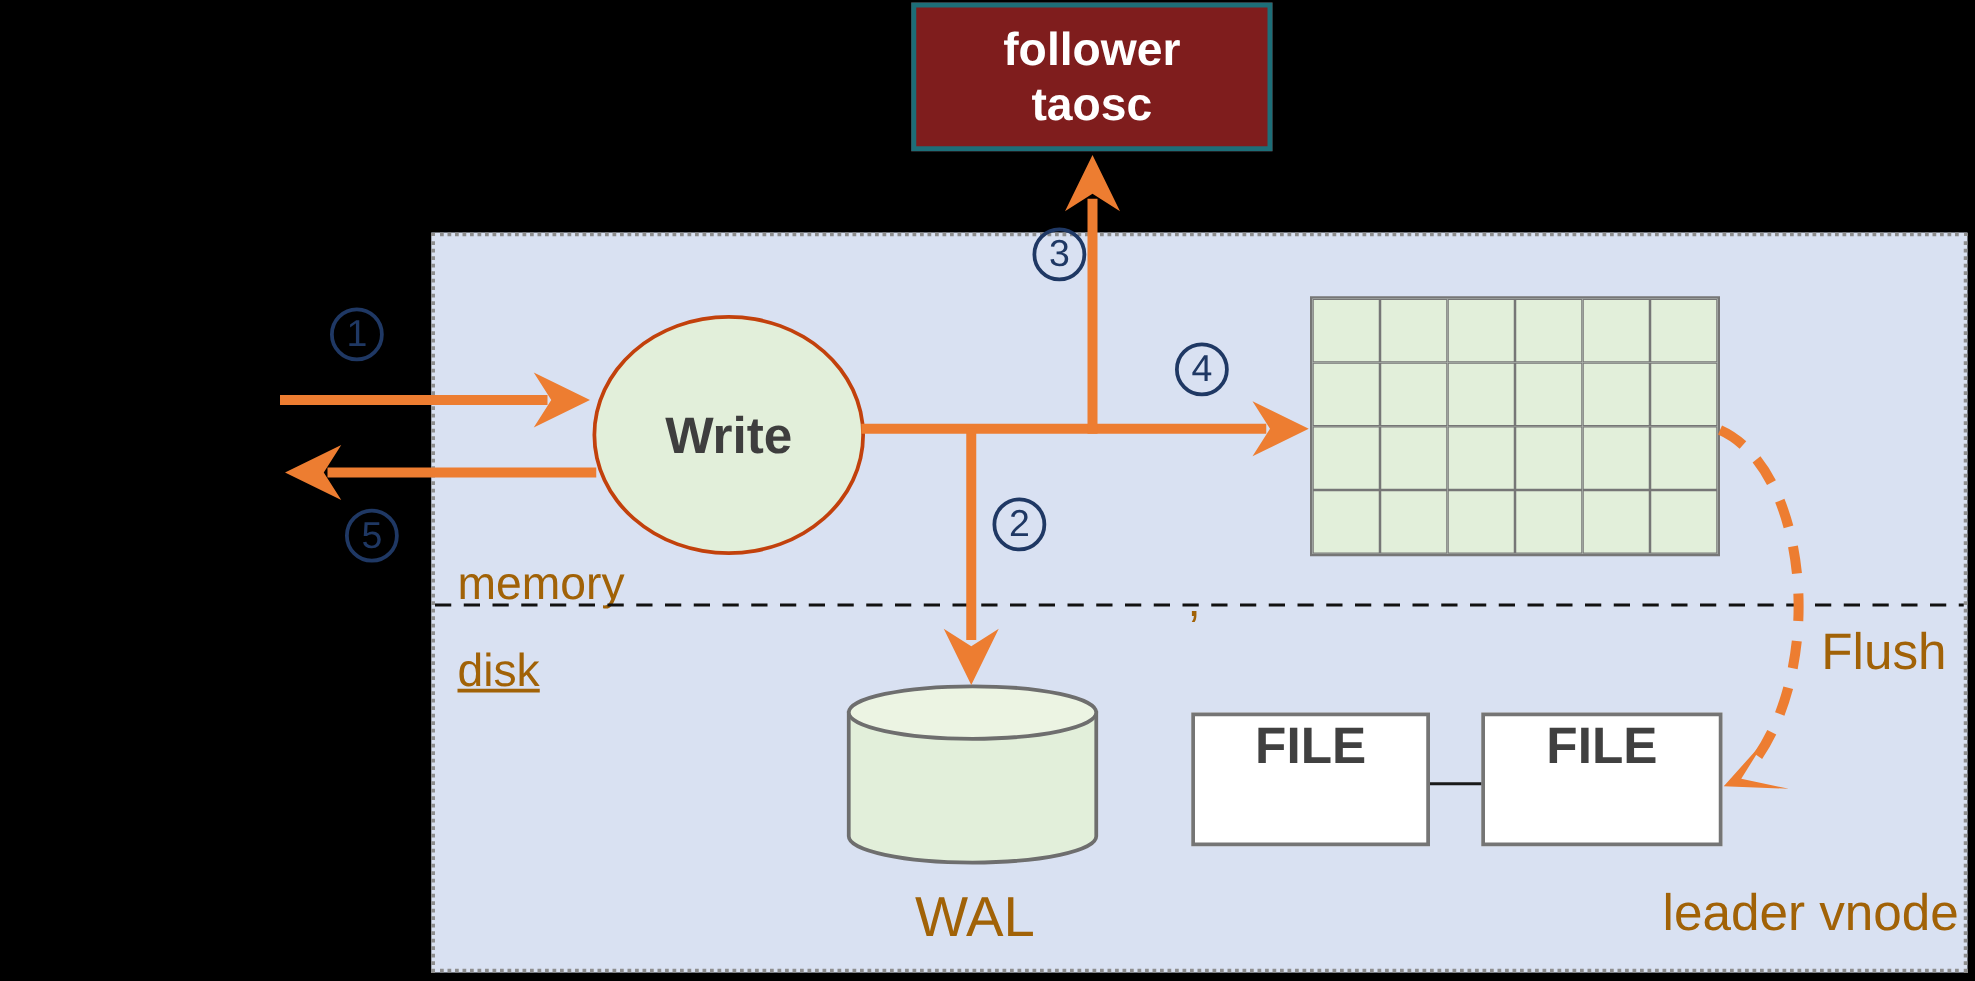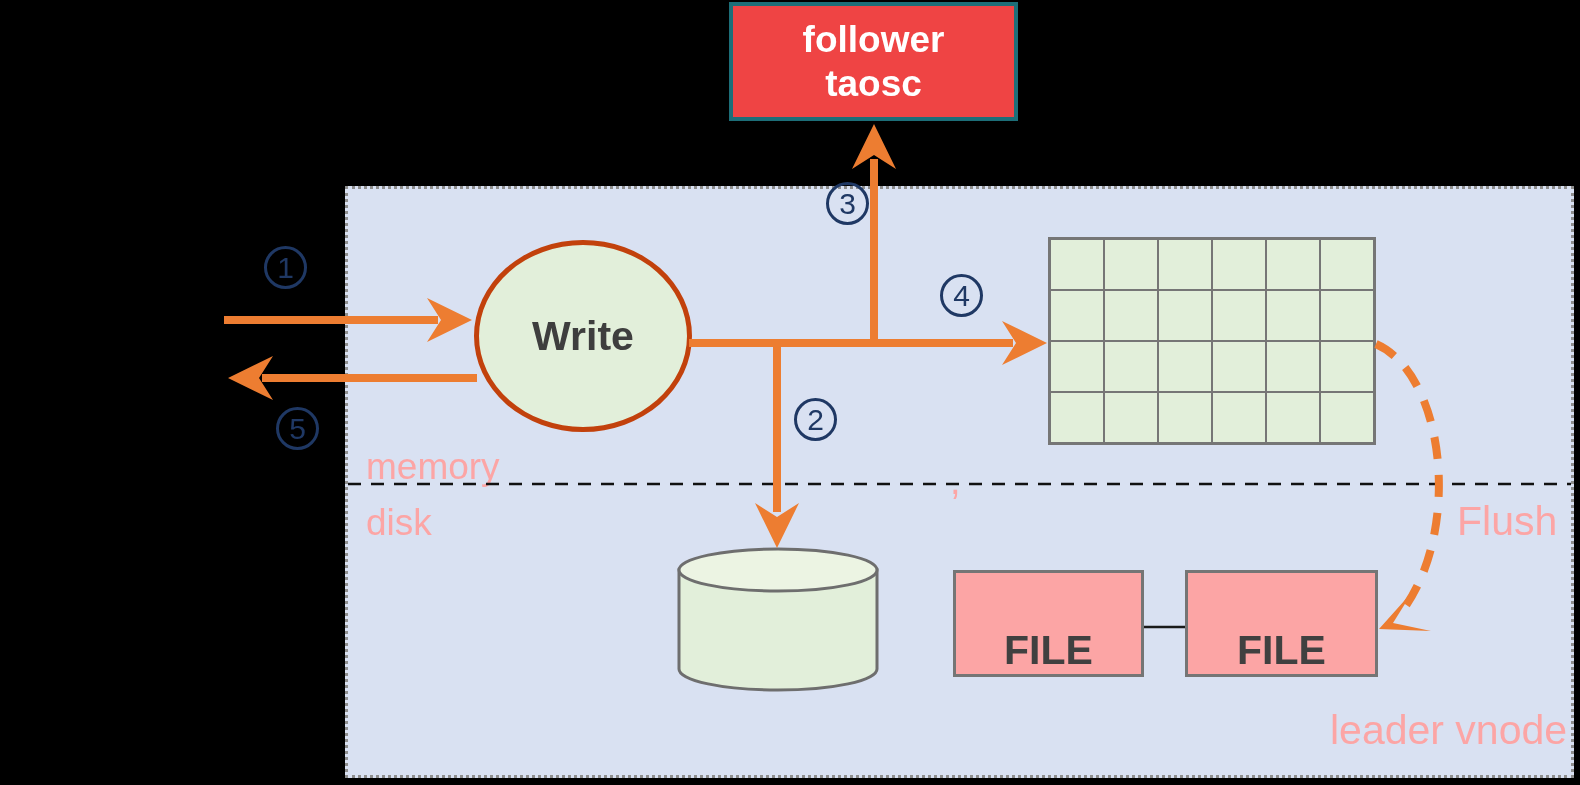--- a/index.html
+++ b/index.html
@@ -22,40 +22,40 @@
     position: absolute;
     left: 345px; top: 186px;
     width: 1229px; height: 592px;
     background: #D9E1F2;
     border: 3px dotted #8e8e8e;
     box-sizing: border-box;
   }
   
   .blue-box {
     position: absolute;
-    background: #ef4444;
+    background: #7f1d1d;
     border: 4px solid #1D6E78;
     box-sizing: border-box;
     display: flex;
     flex-direction: column;
     align-items: center;
     justify-content: center;
     color: #ffffff;
     font-weight: bold;
     text-align: center;
   }
   .app-box { left: 2px; top: 289px; width: 223px; height: 130px; font-size: 42px; }
   .follower-box { left: 729px; top: 2px; width: 289px; height: 119px; font-size: 37px; line-height: 1.18; }
   
   .write-circle {
     position: absolute;
-    left: 474px; top: 240px;
+    left: 474px; top: 252px;
     width: 218px; height: 192px;
     background: #E2EFDA;
-    border: 5px solid #c2410c;
+    border: 3px solid #c2410c;
     border-radius: 50%;
     box-sizing: border-box;
     display: flex;
     align-items: center;
     justify-content: center;
     font-size: 41px;
     font-weight: bold;
     color: #3E3E3E;
   }
   
@@ -69,42 +69,42 @@
     grid-template-columns: repeat(6, 1fr);
     grid-template-rows: repeat(4, 1fr);
   }
   .mem-grid .cell {
     background: #E2EFDA;
     border: 1.5px solid #767676;
   }
   
   .file-box {
     position: absolute;
-    background: #fca5a5;
+    background: #ffffff;
     border: 3px solid #757575;
     box-sizing: border-box;
     display: flex;
-    align-items: flex-end;
+    align-items: flex-start;
     justify-content: center;
     font-size: 41px;
     font-weight: bold;
     color: #404040;
   }
   .file-left  { left: 953px;  top: 570px; width: 191px; height: 107px; }
   .file-right { left: 1185px; top: 570px; width: 193px; height: 107px; }
   
   .wal-cyl { position: absolute; left: 676px; top: 547px; width: 204px; height: 148px; }
   
   .lbl {
     position: absolute;
-    color: #fca5a5;
+    color: #a16207;
     white-space: nowrap;
   }
   .lbl-memory { left: 366px; top: 446px; font-size: 37px; }
-  .lbl-disk   { left: 366px; top: 502px; font-size: 37px; }
+  .lbl-disk   { left: 366px; top: 516px; font-size: 37px; text-decoration: underline; }
   .lbl-wal    { left: 700px; top: 708px; width: 160px; text-align: center; font-size: 45px; }
   .lbl-flush  { left: 1457px; top: 498px; font-size: 41px; }
   .lbl-leader { left: 1330px; top: 707px; width: 224px; text-align: right; font-size: 41px; }
   .lbl-comma  { left: 950px; top: 460px; font-size: 38px; }
   
   .step {
     position: absolute;
     width: 43px; height: 43px;
     border: 3px solid #1F3864;
     border-radius: 50%;
@@ -182,20 +182,21 @@
     <span>Write</span>
   </div>
 
   <div class="blue-box follower-box">
     <span>follower</span>
     <span>taosc</span>
   </div>
 
   <div class="lbl lbl-memory">memory</div>
   <div class="lbl lbl-disk">disk</div>
+  <div class="lbl lbl-wal">WAL</div>
   <div class="lbl lbl-flush">Flush</div>
   <div class="lbl lbl-leader">leader vnode</div>
   <div class="lbl lbl-comma">,</div>
 
   <div class="step step-1">1</div>
   <div class="step step-2">2</div>
   <div class="step step-3">3</div>
   <div class="step step-4">4</div>
   <div class="step step-5">5</div>
 

